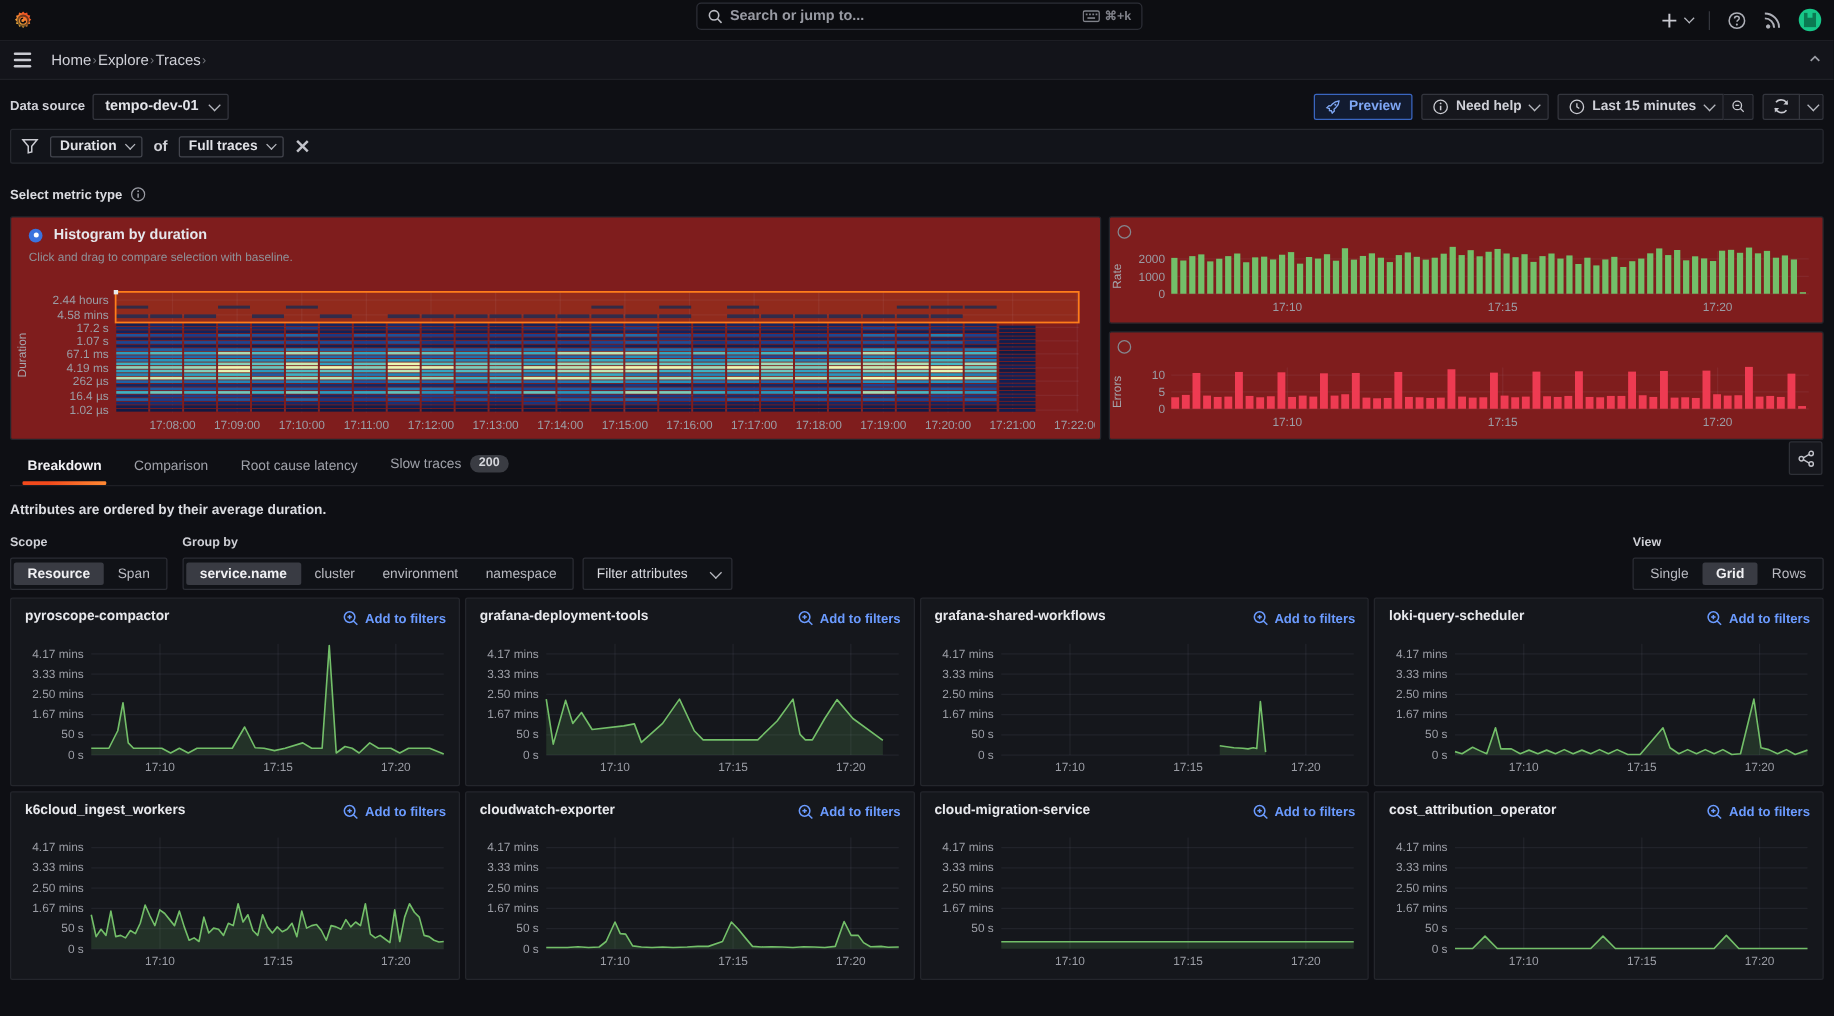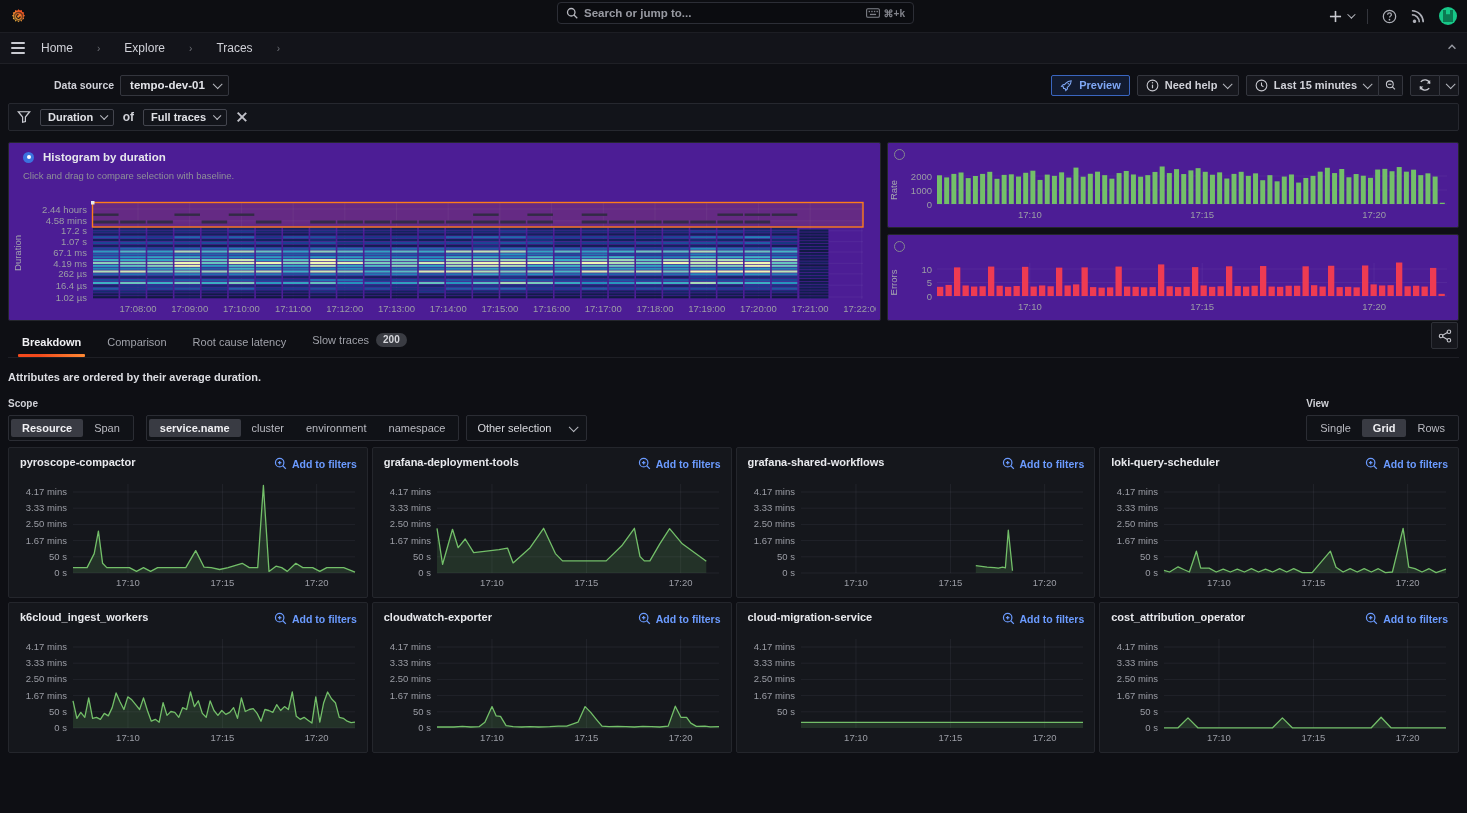--- a/index.html
+++ b/index.html
@@ -27,28 +27,28 @@
   .icon-btn { display:flex; align-items:center; justify-content:center; color:#aeb0b8; cursor:pointer; }
   .vdiv { width:1px; height:15px; background:#33353c; }
   .avatar { width:18px; height:18px; border-radius:50%; background:#17c788; position:relative; overflow:hidden;}
   .avatar:after{ content:""; position:absolute; left:4px; top:3px; width:10px; height:12px; background:#0b7a52; clip-path:polygon(0 0,30% 0,30% 35%,70% 35%,70% 0,100% 0,100% 100%,0 100%);}
   .crumbbar {
     height:31px; background:#13141a; border-bottom:1px solid #1f2026;
     display:flex; align-items:center; padding:0 9px; gap:10px;
   }
   .burger { display:flex; flex-direction:column; gap:3px; width:14px; margin:0 6px 0 2px; cursor:pointer;}
   .burger i { height:2px; background:#c9cad1; border-radius:1px; }
-  .crumbs { display:flex; align-items:center; gap:24px; font-size:12px; color:#d0d1d8; }
+  .crumbs { display:flex; align-items:center; gap:1px; font-size:12px; color:#d0d1d8; }
   .crumbs .sep { color:#6f7178; font-size:10px; }
   .crumb { cursor:pointer; }
   .crumbbar .collapse { margin-left:auto; color:#9a9ca4; }
   .main { padding:0 8px; }
 
   .ds-row { margin-top:6px; display:flex; align-items:center; height:30px; }
-  .ds-label { font-size:10.5px; font-weight:700; color:#d0d1d8; margin-right:6px;margin-left:46px; }
+  .ds-label { font-size:10.5px; font-weight:700; color:#d0d1d8; margin-right:6px; }
   .select-btn {
     height:21px; border:1px solid #34363e; border-radius:2px; background:#121318;
     display:inline-flex; align-items:center; gap:8px; padding:0 9px; cursor:pointer;
   }
   .select-btn b { font-size:11.5px; font-weight:700; color:#e3e4e9; }
   .chev { width:6.5px; height:6.5px; border-right:1.5px solid #b7b9c0; border-bottom:1.5px solid #b7b9c0; transform:rotate(45deg) translateY(-2px); }
   .ds-right { margin-left:auto; display:flex; align-items:center; gap:7px; }
   .tb-btn {
     height:21px; border:1px solid #34363e; border-radius:2px; background:#16171d;
     display:inline-flex; align-items:center; gap:6px; padding:0 8px; cursor:pointer;
@@ -71,21 +71,21 @@
   .mini-select b { font-size:11px; font-weight:700; color:#e0e1e6; }
   .mini-select .chev { width:5.5px; height:5.5px; border-width:1.3px; }
   .of { color:#cfd0d6; font-size:12px; font-weight:700; }
   .filter-ph { color:#7c7e86; font-size:11px; margin-left:5px; flex:1;}
   .x-icon { position:relative; width:12px; height:12px; cursor:pointer; }
   .x-icon:before,.x-icon:after { content:""; position:absolute; left:5px; top:0; width:1.6px; height:12px; background:#c2c3ca; }
   .x-icon:before { transform:rotate(45deg);} .x-icon:after { transform:rotate(-45deg);}
 
   .metric-type { margin-top:18px; display:flex; align-items:center; gap:6px; font-size:10.5px; font-weight:700; color:#dadbe0;}
   .metrics { margin-top:11px; display:flex; gap:6px; }
-  .panel { background:#4c1d95; border:1px solid #24262c; border-radius:2px; position:relative; }
+  .panel { background:#7f1d1d; border:1px solid #24262c; border-radius:2px; position:relative; }
   #hist-panel { width:873px; height:179px; }
   .metrics-right { display:flex; flex-direction:column; gap:6px; }
   #rate-panel { width:572px; height:86px; }
   #err-panel { width:572px; height:87px; }
   .hist-head { position:absolute; left:14px; top:8px; z-index:3;}
   .radio-row { display:flex; align-items:center; gap:9px; }
   .radio-on { width:11px; height:11px; border-radius:50%; background:#3b73de; position:relative; }
   .radio-on:after { content:""; position:absolute; left:3.5px; top:3.5px; width:4px; height:4px; border-radius:50%; background:#fff; }
   .radio-off { width:11px; height:11px; border-radius:50%; border:1px solid #85878f; position:absolute; left:6px; top:6px; z-index:3;}
   .hist-title { font-size:11.5px; font-weight:700; color:#e6e7ec; }
@@ -271,20 +271,28 @@
       <span class="chev"></span>
     </span>
     <span class="of">of</span>
     <span class="mini-select">
       <b>Full traces</b>
       <span class="chev"></span>
     </span>
     <span class="x-icon"></span>
   </div>
 
+  <div class="metric-type">
+    <span>Select metric type</span>
+    <svg width="13" height="13" viewBox="0 0 16 16">
+      <circle cx="8" cy="8" r="6.4" fill="none" stroke="#9a9ca4" stroke-width="1.2"></circle>
+      <line x1="8" y1="7.2" x2="8" y2="11.2" stroke="#9a9ca4" stroke-width="1.4"></line>
+      <circle cx="8" cy="4.8" r=".9" fill="#9a9ca4"></circle>
+    </svg>
+  </div>
 
   <div class="metrics">
     <div class="panel" id="hist-panel">
       <div class="hist-head">
         <div class="radio-row">
           <span class="radio-on"></span>
           <span class="hist-title">Histogram by duration</span>
         </div>
         <div class="hist-sub">Click and drag to compare selection with baseline.</div>
       </div>
@@ -1238,29 +1246,30 @@
   <div class="controls">
     <div>
       <div class="ctl-label">Scope</div>
       <div class="seg-group" id="scope-group">
           <span class="seg on">Resource</span>
           <span class="seg">Span</span>
         </div>
     </div>
     <div class="ctl-gap"></div>
     <div>
+      <div class="ctl-label">Group by</div>
       <div style="display:flex;align-items:center;">
         <div class="seg-group" id="groupby-group">
             <span class="seg on">service.name</span>
             <span class="seg">cluster</span>
             <span class="seg">environment</span>
             <span class="seg">namespace</span>
           </div>
         <span class="other-select">
-          <span>Other selection</span>
+          <span>Filter attributes</span>
           <span class="chev"></span>
         </span>
       </div>
     </div>
     <div class="view-wrap">
       <div class="ctl-label">View</div>
       <div class="seg-group" id="view-group" style="min-width:150px;">
           <span class="seg">Single</span>
           <span class="seg on">Grid</span>
           <span class="seg">Rows</span>

